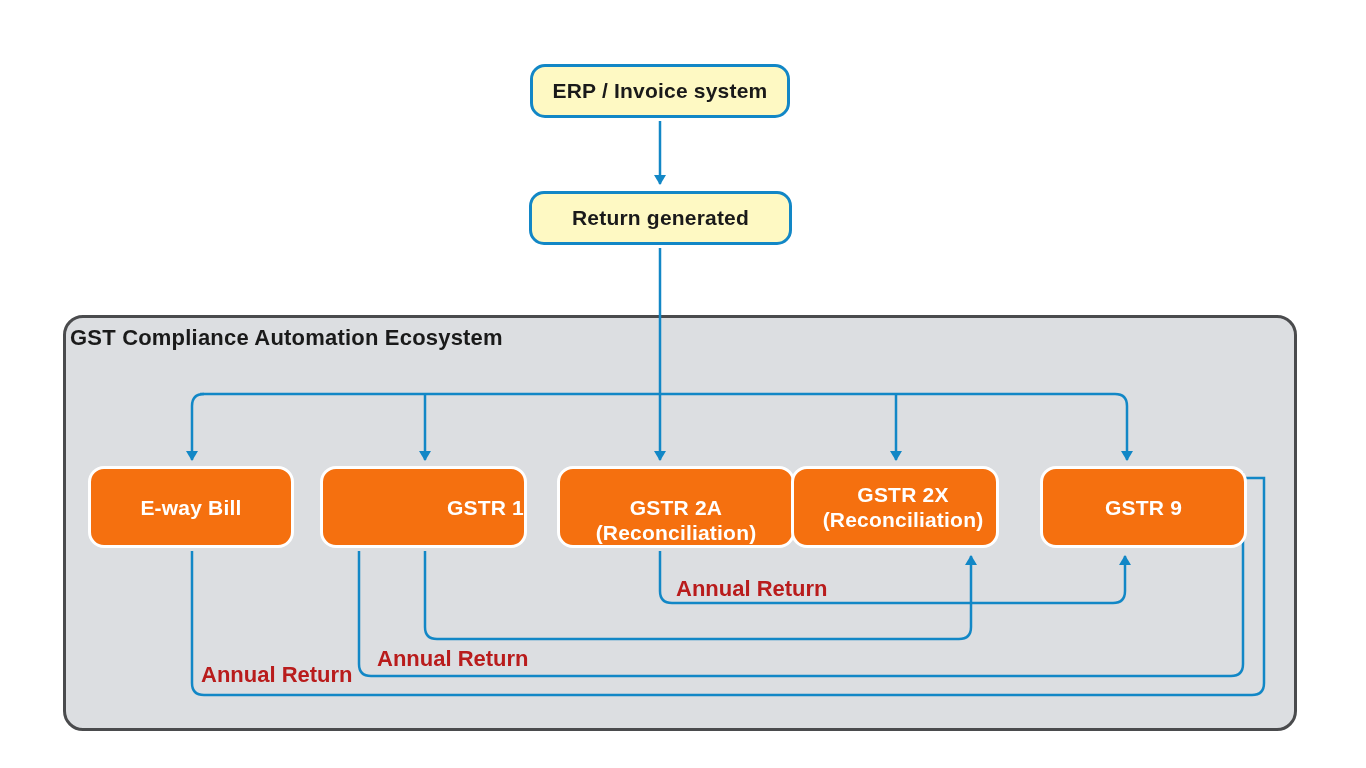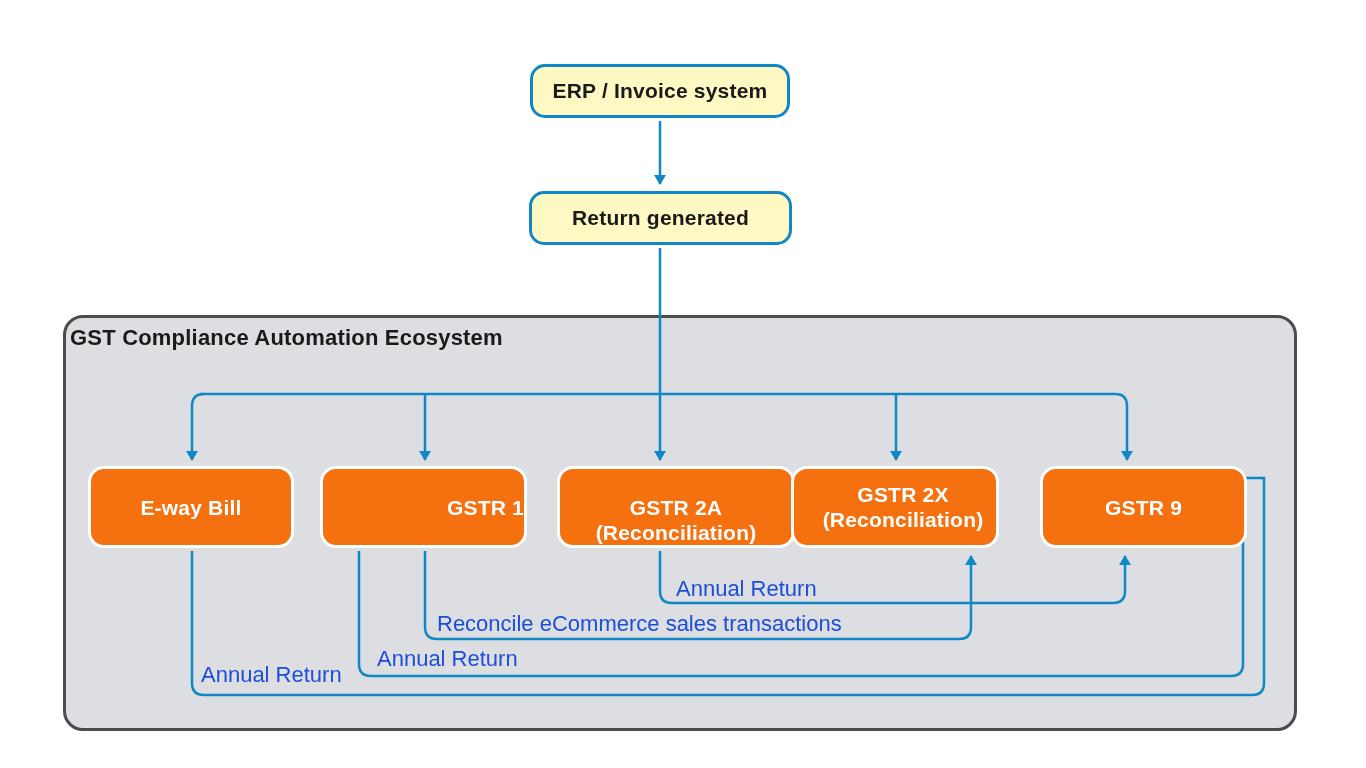--- a/index.html
+++ b/index.html
@@ -46,21 +46,21 @@
     line-height: 25px; letter-spacing: 0.2px;
   }
   .n-eway  { left: 88px;   width: 206px; }
   .n-gstr1 { left: 320px;  width: 207px; align-items: flex-end; }
   .n-gstr2a{ left: 557px;  width: 238px; justify-content: flex-end; }
   .n-gstr2x{ left: 791px;  width: 208px; padding-left: 16px; }
   .n-gstr9 { left: 1022px; width: 207px; margin-left: 18px; }
 
   .edge-label {
     position: absolute; z-index: 3;
-    font-size: 22px; font-weight: 400; color: #1d4ed8; white-space: nowrap;
+    font-size: 22px; font-weight: 700; color: #b91c1c; white-space: nowrap;
   }
   .el-0 { left: 201px; top: 662px; }
   .el-1 { left: 377px; top: 646px; }
   .el-2 { left: 437px; top: 611px; }
   .el-3 { left: 676px; top: 576px; }
 </style>
 </head>
 <body>
 
 <div class="canvas">
@@ -107,16 +107,15 @@
   <div class="node-orange n-gstr2x">
     <span>GSTR 2X</span>
     <span>(Reconciliation)</span>
   </div>
   <div class="node-orange n-gstr9">
     <span>GSTR 9</span>
   </div>
 
   <div class="edge-label el-0">Annual Return</div>
   <div class="edge-label el-1">Annual Return</div>
-  <div class="edge-label el-2">Reconcile eCommerce sales transactions</div>
   <div class="edge-label el-3">Annual Return</div>
 
 </div>
 
 </body></html>

